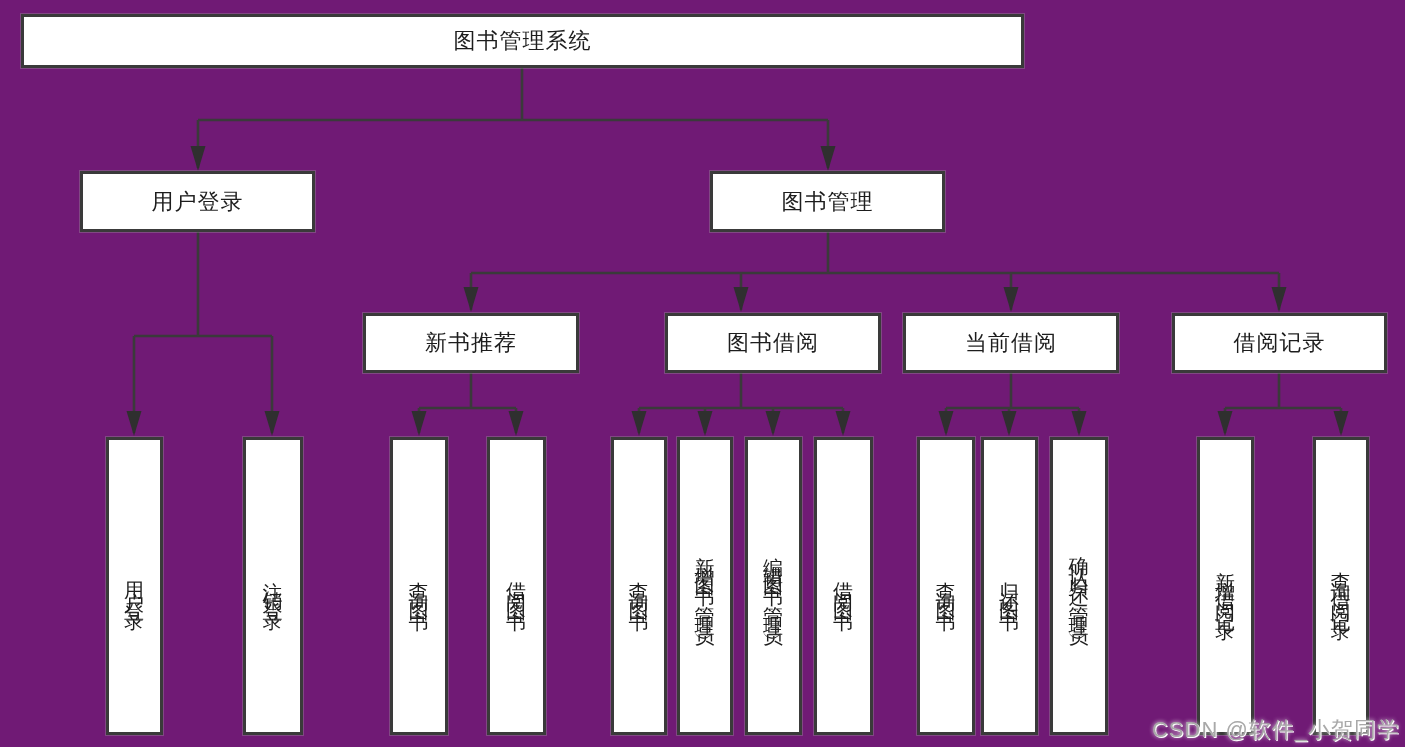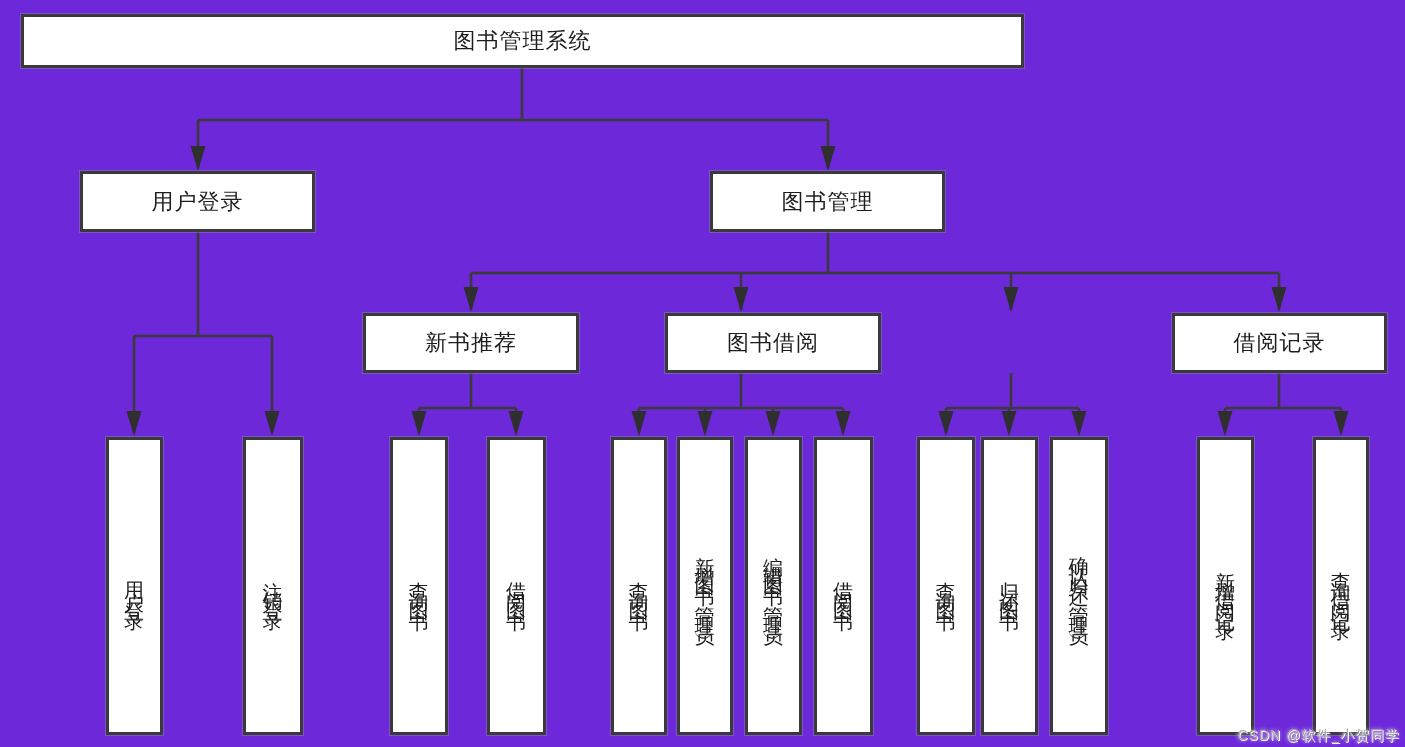--- a/index.html
+++ b/index.html
@@ -1,19 +1,19 @@
 <!DOCTYPE html>
 <html><head>
 <meta charset="utf-8">
 <style>
   html,body{margin:0;padding:0;background:#fff;}
   #stage{
     position:relative;
     width:1405px;height:747px;
-    background:#6d28d9;
+    background:#701a75;
     font-family:"Liberation Sans","DejaVu Sans",sans-serif;
     color:#1f1f1f;
     overflow:hidden;
   }
   #wires{position:absolute;left:0;top:0;width:1405px;height:747px;}
   .node{
     position:absolute;
     box-sizing:border-box;
     background:#fff;
     border:3px solid #3a3a3a;
@@ -53,21 +53,21 @@
   #lf-b2{left:745px;width:57px;}
   #lf-b3{left:814px;width:59px;}
   #lf-c0{left:917px;width:58px;}
   #lf-c1{left:981px;width:57px;}
   #lf-c2{left:1050px;width:58px;}
   #lf-r0{left:1197px;width:57px;}
   #lf-r1{left:1313px;width:56px;}
   #watermark{
     position:absolute;
     right:5px;bottom:2px;
-    font-size:14px;
+    font-size:22px;
     color:#a9a9a9;
     text-shadow:0 0 4px #fff,1px 1px 0 #fff;
     z-index:5;
     letter-spacing:1px;
     white-space:nowrap;
   }
 </style>
 </head>
 <body>
 
@@ -116,20 +116,23 @@
   <div id="n-book-mgmt" class="node">
     <span class="hlabel">图书管理</span>
   </div>
 
   <div id="n-new-books" class="node">
     <span class="hlabel">新书推荐</span>
   </div>
   <div id="n-book-borrow" class="node">
     <span class="hlabel">图书借阅</span>
   </div>
+  <div id="n-current-borrow" class="node">
+    <span class="hlabel">当前借阅</span>
+  </div>
   <div id="n-borrow-records" class="node">
     <span class="hlabel">借阅记录</span>
   </div>
 
   <div id="lf-u0" class="node leaf">
     <span class="vlabel">用户登录</span>
   </div>
   <div id="lf-u1" class="node leaf">
     <span class="vlabel">注销登录</span>
   </div>

